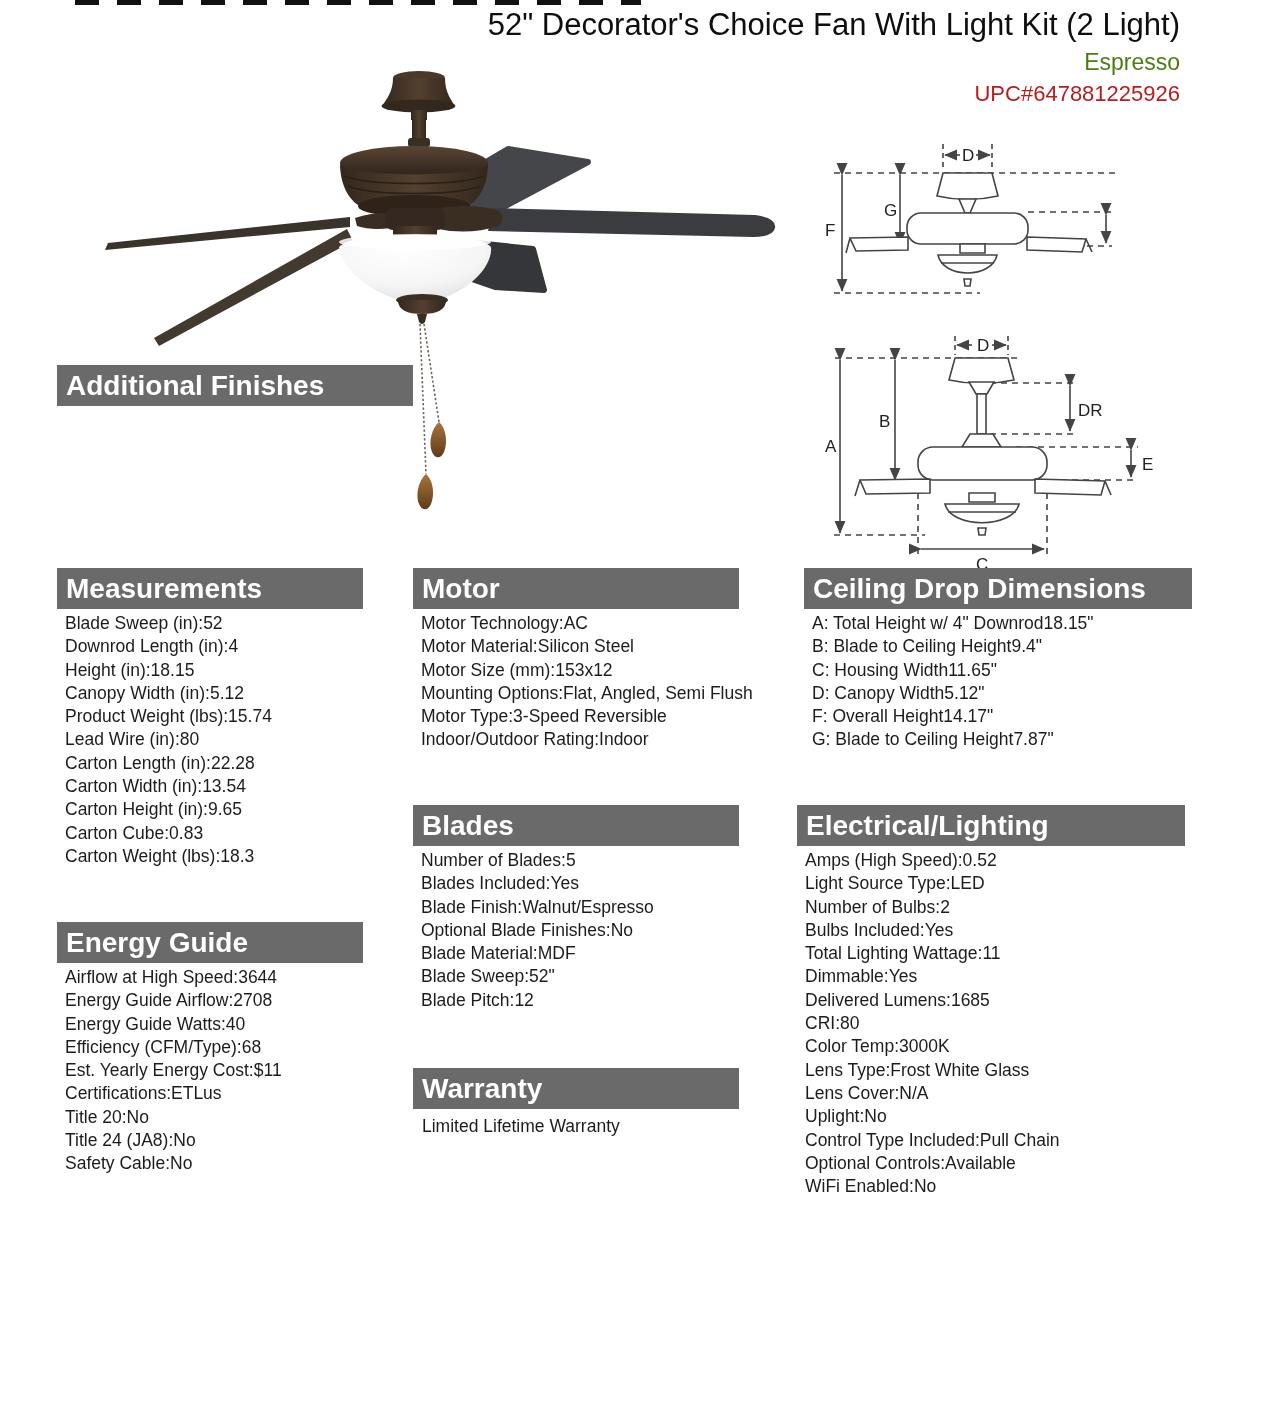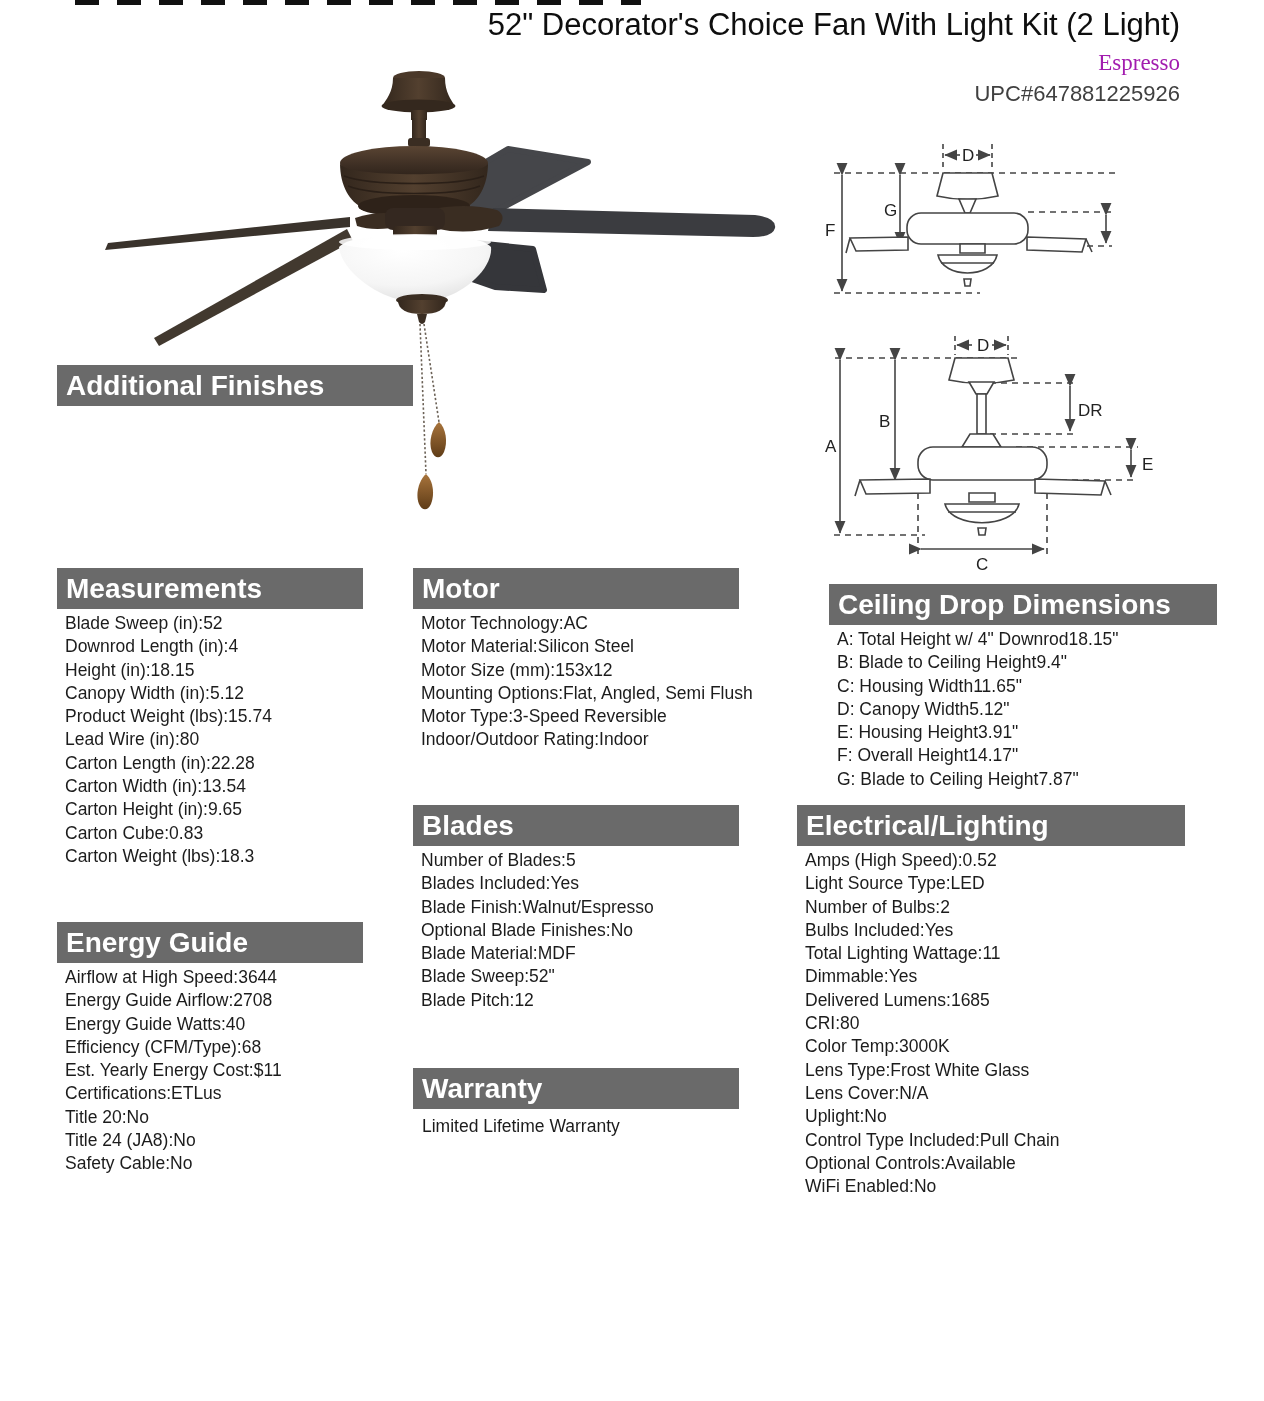--- a/index.html
+++ b/index.html
@@ -7,22 +7,22 @@
           font-family:"Liberation Sans", sans-serif;color:var(--body-text,#1c1c1c);}
   .abs{position:absolute;}
 
   
   .top-artifact{left:75px;top:0;width:566px;height:5px;
     background:repeating-linear-gradient(90deg,#111 0 24px,transparent 24px 42px);}
 
   
   .titleblock{right:84px;top:6px;text-align:right;}
   .title-main{font-size:31px;line-height:37px;color:#0e0e0e;}
-  .title-finish{font-size:23px;line-height:29px;margin-top:5px;color:#a21caf;font-family:Liberation Serif, serif;}
-  .title-upc{font-size:22px;line-height:27px;margin-top:3px;color:#404040;}
+  .title-finish{font-size:23px;line-height:29px;margin-top:5px;color:#4d7c0f;}
+  .title-upc{font-size:22px;line-height:27px;margin-top:3px;color:#b91c1c;}
 
   
   .spec{position:absolute;}
   .spec-header{background:var(--header-bg,#6a6a6a);color:var(--header-text,#fff);
     font-size:28px;font-weight:bold;height:41px;line-height:41px;padding-left:9px;}
   .spec-rows{margin-top:3px;padding:0 12px 0 8px;}
   .spec-row{display:flex;justify-content:flex-start;font-size:17.5px;line-height:23.3px;white-space:nowrap;}
   .spec-row .lbl{text-align:left;}
   .spec-row .val{text-align:right;}
   .spec-note{font-size:17.5px;line-height:23px;padding:6px 0 0 9px;}
@@ -367,43 +367,39 @@
           <span class="val">12</span>
         </div>
       </div>
   </section>
 
   <section class="spec" style="left:413px;top:1068px;width:326px;">
     <div class="spec-header">Warranty</div>
     <div class="spec-note">Limited Lifetime Warranty</div>
   </section>
 
-  <section class="spec" style="left:829px;top:568px;width:388px;margin-top:16px;">
+  <section class="spec" style="left:804px;top:568px;width:388px;">
     <div class="spec-header">Ceiling Drop Dimensions</div>
     <div class="spec-rows" style="padding-right:10px;">
 
     <div class="spec-row">
           <span class="lbl">A: Total Height w/ 4" Downrod</span>
           <span class="val">18.15"</span>
         </div>
         <div class="spec-row">
           <span class="lbl">B: Blade to Ceiling Height</span>
           <span class="val">9.4"</span>
         </div>
         <div class="spec-row">
           <span class="lbl">C: Housing Width</span>
           <span class="val">11.65"</span>
         </div>
         <div class="spec-row">
           <span class="lbl">D: Canopy Width</span>
           <span class="val">5.12"</span>
-        </div>
-        <div class="spec-row">
-          <span class="lbl">E: Housing Height</span>
-          <span class="val">3.91"</span>
         </div>
         <div class="spec-row">
           <span class="lbl">F: Overall Height</span>
           <span class="val">14.17"</span>
         </div>
         <div class="spec-row">
           <span class="lbl">G: Blade to Ceiling Height</span>
           <span class="val">7.87"</span>
         </div>
       </div>

